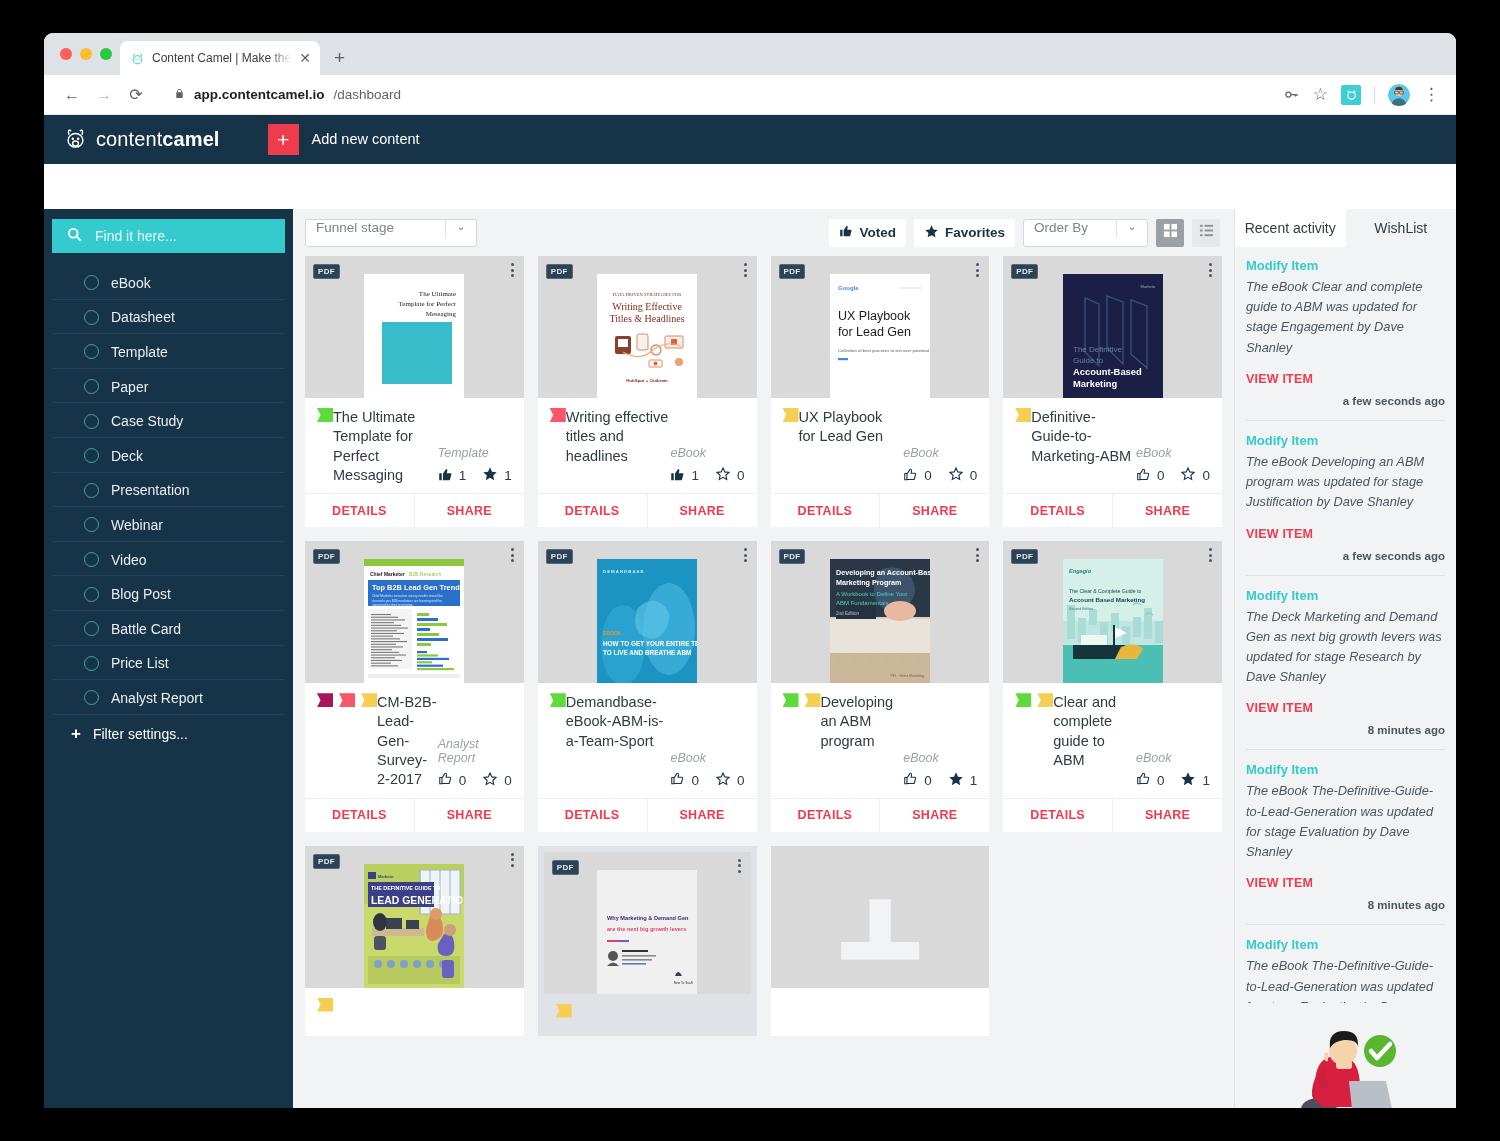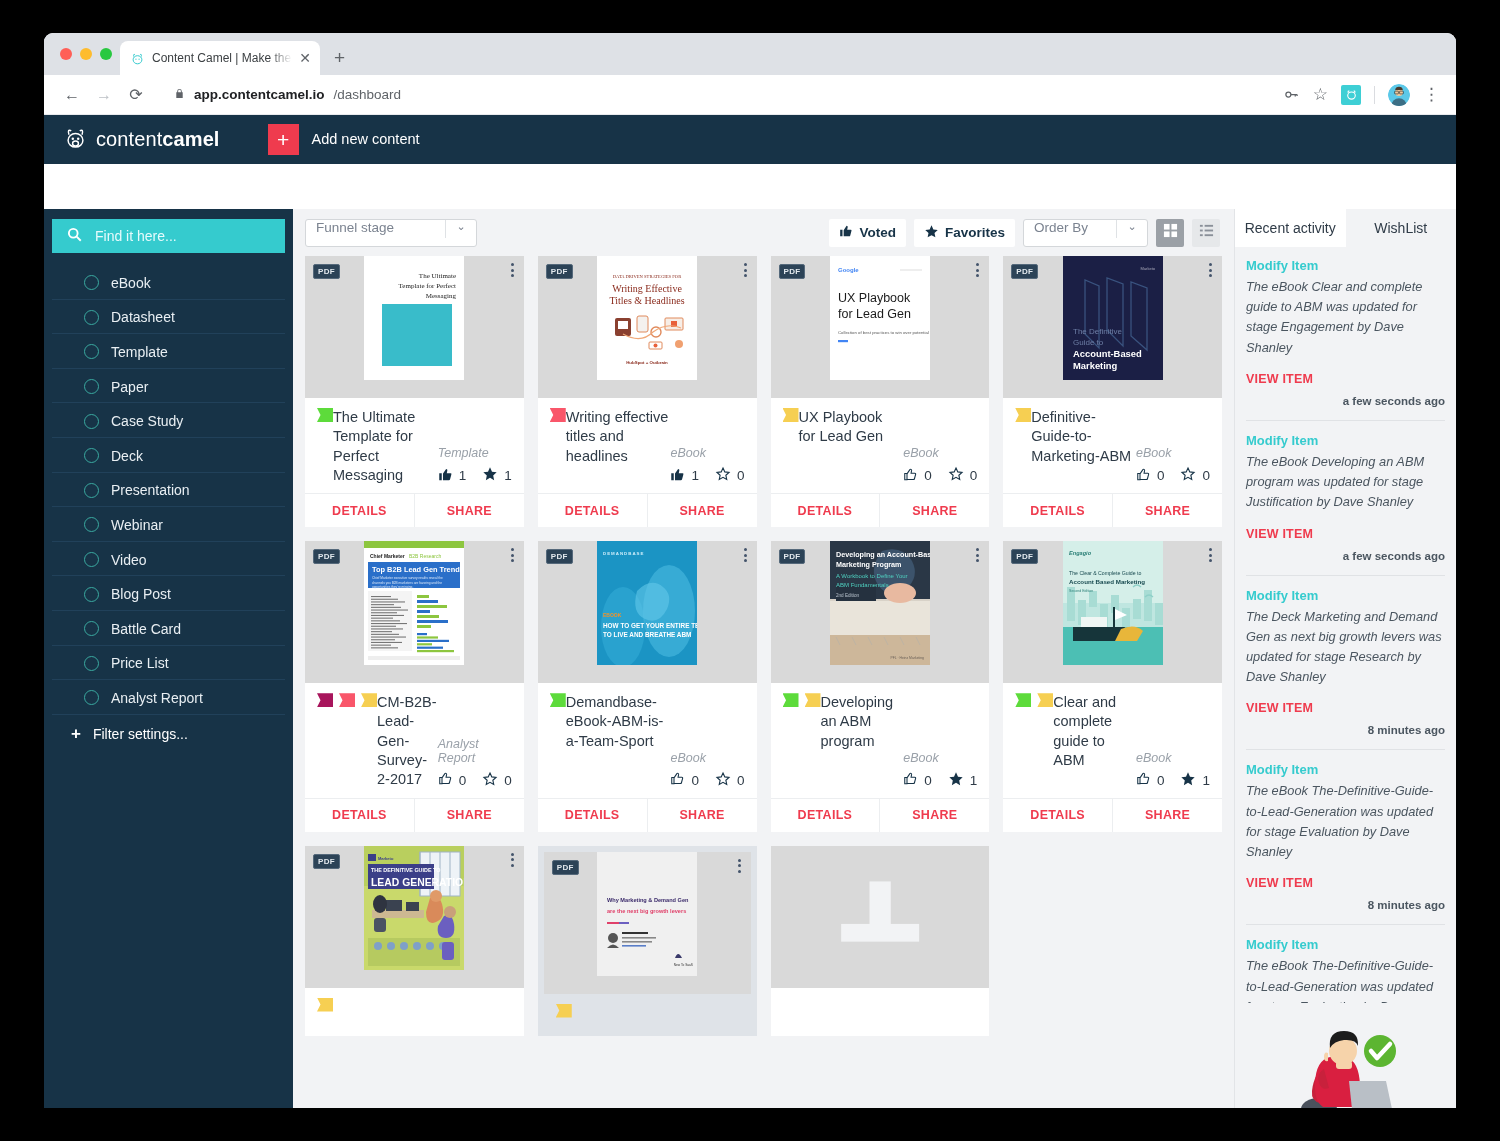--- a/index.html
+++ b/index.html
@@ -139,21 +139,21 @@
   }
   .viewbtn.active { background:#9ba0a6; }
   .viewbtn.idle { background:#e6e8ea; }
 
   .grid-scroll { flex:1; overflow:hidden; padding: 0 12px; }
   .grid { display: grid; grid-template-columns: repeat(4, 1fr); gap: 14px; }
   .card { background: #fff; display: flex; flex-direction: column; }
   .card.dragging { background:#dfe3e8; padding:6px; }
   .thumb {
     height: 142px; background: #d9d9d9; position: relative;
-    display: flex; align-items: flex-start; justify-content: center; overflow:hidden;
+    display: flex; align-items: flex-end; justify-content: center; overflow:hidden;
   }
   .pdf-badge {
     position:absolute; left:8px; top:8px; background:#2c4357; color:#e3e9ee;
     font-size:8px; font-weight:bold; padding:2px 4px; border-radius:2px;
     letter-spacing:.3px; border:1px solid #55697b;
   }
   .kebab { position:absolute; right:10px; top:7px; display:flex;flex-direction:column;gap:2.5px; cursor:pointer;}
   .kebab i { width:3px;height:3px;border-radius:50%;background:#44546b;display:block;}
   .cover { height: 124px; width: auto; }
   .cardbody { padding: 10px 12px 8px 12px; flex:1; display:flex; }

